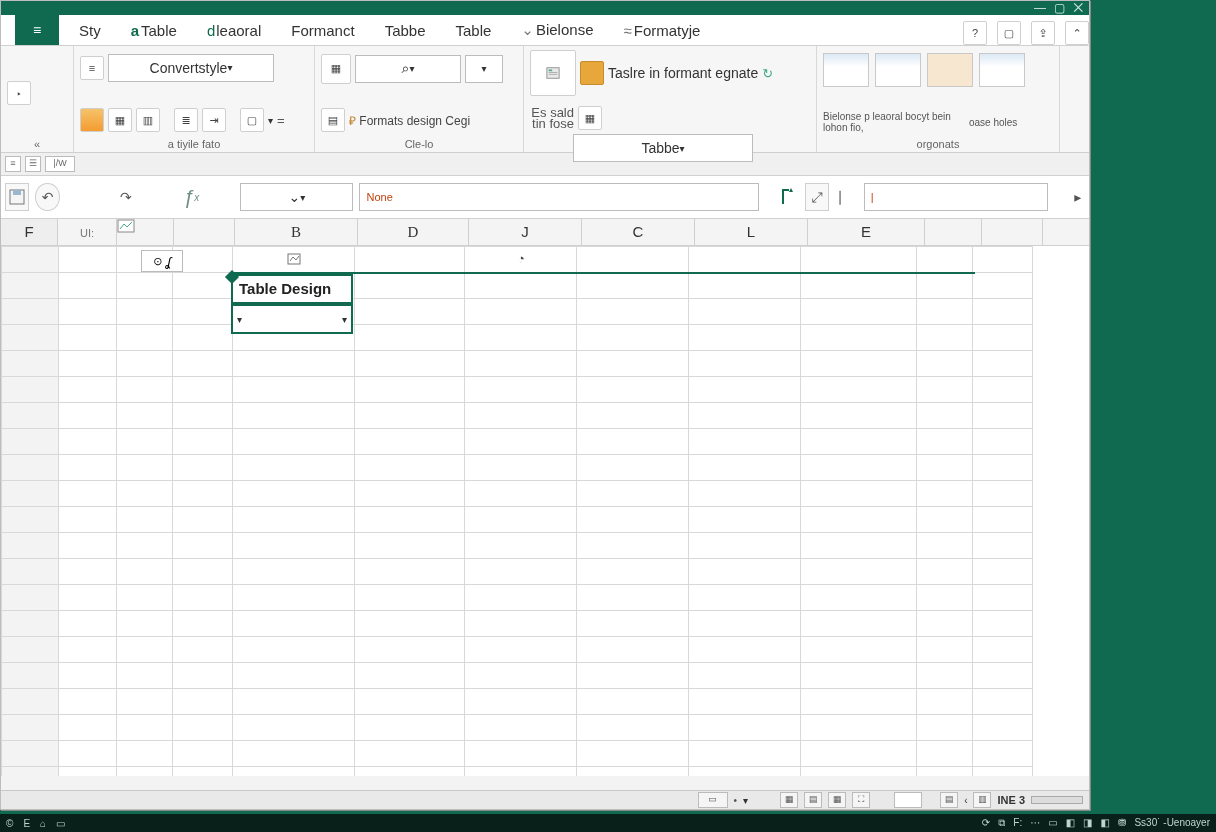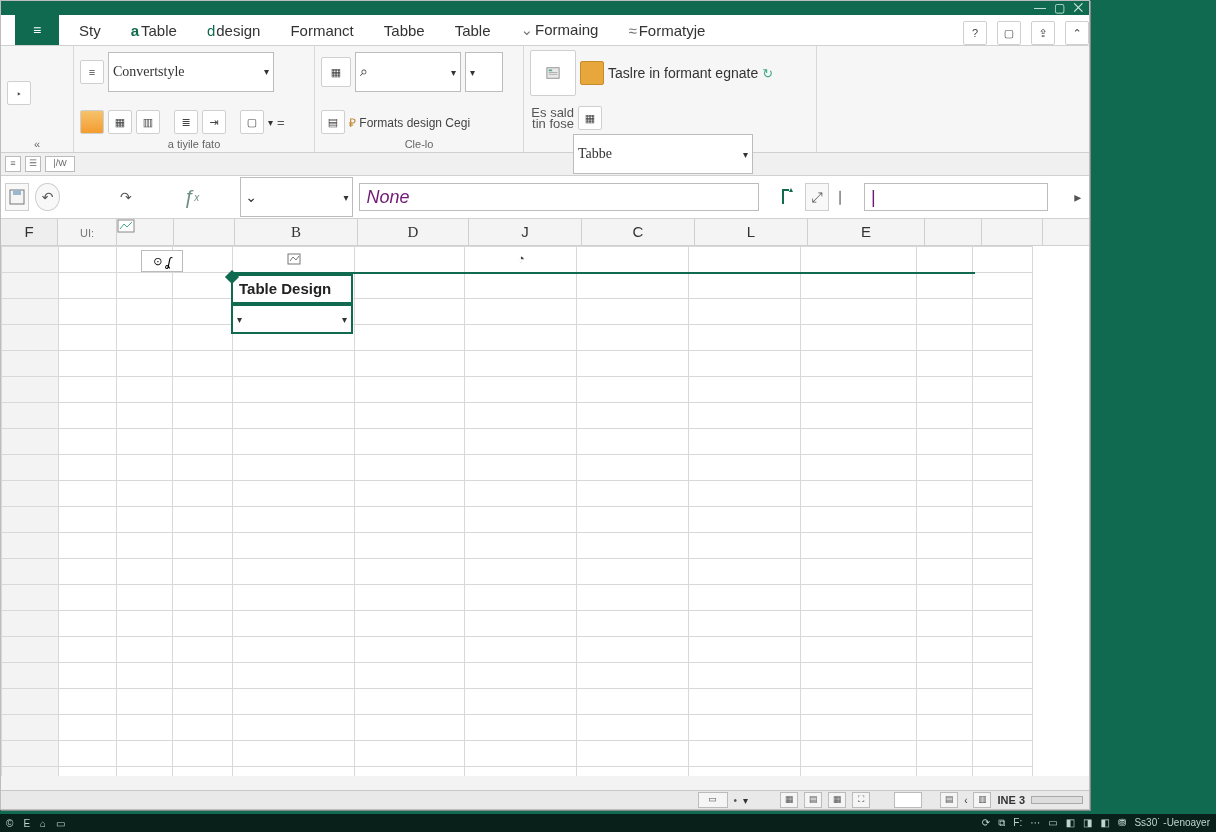--- a/index.html
+++ b/index.html
@@ -13,28 +13,28 @@
   .tab{display:inline-block;padding:4px 10px 6px;font-size:15px;color:#333;cursor:pointer;}
   
   .ribbon{height:106px;background:#f6f6f6;border-bottom:1px solid #cfcfcf;display:flex;}
   .group{border-right:1px solid #d8d8d8;padding:4px 6px 2px;display:flex;flex-direction:column;justify-content:space-between;min-width:60px;}
   .grouplabel{font-size:11px;color:#666;text-align:center;margin-top:2px;white-space:nowrap;overflow:hidden;}
   .grow{flex:1;display:flex;align-items:center;gap:4px;flex-wrap:wrap;}
   .btn{display:inline-flex;align-items:center;justify-content:center;background:#fff;border:1px solid #cfcfcf;font-size:11px;color:#444;border-radius:2px;}
   .btn.sm{width:22px;height:22px;}
   .btn.md{width:28px;height:28px;}
   .btn.lg{width:44px;height:44px;flex-direction:column;}
-  .combo{height:26px;background:#fff;border:1px solid #bcbcbc;display:flex;align-items:center;justify-content:space-between;padding:6px 4px;font-size:14px;color:#333;font-family:Liberation Serif, serif;}
+  .combo{height:26px;background:#fff;border:1px solid #bcbcbc;display:flex;align-items:center;justify-content:center;padding:0 4px;font-size:14px;color:#333;}
   
   .quickbar{height:22px;background:#f0f0f0;border-bottom:1px solid #d0d0d0;display:flex;align-items:center;padding-left:4px;gap:4px;}
   .quickbar .qbtn{width:14px;height:14px;border:1px solid #bbb;background:#fff;font-size:9px;text-align:center;line-height:12px;color:#666;}
   
   .toolbar2{height:42px;background:#fff;border-bottom:1px solid #d0d0d0;display:flex;align-items:center;padding-left:4px;gap:6px;}
   .iconbox{width:26px;height:26px;border:1px solid #cfcfcf;background:#f8f8f8;display:flex;align-items:center;justify-content:center;font-size:14px;color:#555;}
-  .longinput{height:26px;background:#fff;border:1px solid #bcbcbc;flex:0 0 auto;display:flex;align-items:center;padding-left:6px;font-size:18px;color:#701a75;font-style:italic;}
+  .longinput{height:26px;background:#fff;border:1px solid #bcbcbc;flex:0 0 auto;display:flex;align-items:center;padding-left:6px;font-size:11px;color:#c2410c;}
   
   .colhdr{height:26px;background:#f4f4f4;border-bottom:1px solid #d0d0d0;display:flex;}
   .colcell{flex:0 0 auto;border-right:1px solid #d0d0d0;text-align:center;font-size:15px;color:#333;line-height:26px;}
   
   .gridwrap{position:relative;height:530px;overflow:hidden;background:#fff;}
   table.grid{border-collapse:collapse;table-layout:fixed;}
   table.grid td{border:1px solid #d8d8d8;height:25px;padding:0;}
   .rowhead{width:56px;background:#f3f3f3;border-right:1px solid #cfcfcf;font-size:12px;color:#555;text-align:center;}
   .cellhead-small{font-size:11px;color:#777;}
   
@@ -62,25 +62,25 @@
   <div class="titlebar">
     <span>—</span>
     <span>▢</span>
     <span>⨉</span>
   </div>
 
   <div class="tabs">
     <div class="filetab">≡</div>
     <div class="tab">Sty</div>
     <div class="tab"><span style="color:#0f6a4f;font-weight:600;margin-right:2px;">a</span><span>Table</span></div>
-    <div class="tab"><span style="color:#0f6a4f;margin-right:1px;">d</span><span>design</span></div>
+    <div class="tab"><span style="color:#0f6a4f;margin-right:1px;">d</span><span>leaoral</span></div>
     <div class="tab">Formanct</div>
     <div class="tab">Tabbe</div>
     <div class="tab">Table</div>
-    <div class="tab"><span style="color:#777;margin-right:2px;">⌄</span><span>Formaing</span></div>
+    <div class="tab"><span style="color:#777;margin-right:2px;">⌄</span><span>Bielonse</span></div>
     <div class="tab"><span style="color:#777;margin-right:2px;">≈</span><span>Formatyje</span></div>
     <div style="flex:1"></div>
     <div class="btn sm">?</div>
     <div class="btn sm">▢</div>
     <div class="btn sm">⇪</div>
     <div class="btn sm">⌃</div>
   </div>
 
   <div class="ribbon">
     <div class="group" style="width:20px;">
@@ -144,20 +144,32 @@
         <div style="width:100%;height:2px;"></div>
         <div style="width:44px;font-size:13px;color:#555;line-height:11px;text-align:right;">Es sald tin   fose</div>
         <div class="btn sm">▦</div>
         <div class="combo" style="width:170px;margin-left:43px;">
           <span>Tabbe</span>
             <span class="carets">▾</span>
         </div>
       </div>
       <div class="grouplabel">Clear Iclatie</div>
     </div>
+    <div class="group" style="width:230px;">
+      <div class="grow" style="flex-wrap:wrap;gap:6px;">
+        <div class="galleryswatch"></div>
+        <div class="galleryswatch"></div>
+        <div class="galleryswatch" style="background:#f7e6d0;"></div>
+        <div class="galleryswatch"></div>
+        <div style="width:100%;height:2px;"></div>
+        <span style="font-size:10px;color:#555;line-height:11px;width:140px;">Bielonse p leaoral bocyt bein    lohon fio,</span>
+        <span style="font-size:10px;color:#555;">oase holes</span>
+      </div>
+      <div class="grouplabel">orgonats</div>
+    </div>
   </div>
 
   <div class="quickbar">
     <div class="qbtn">≡</div>
     <div class="qbtn">☰</div>
     <div class="qbtn" style="width:28px;">|/W</div>
   </div>
 
   <div class="toolbar2">
     <div class="iconbox">

